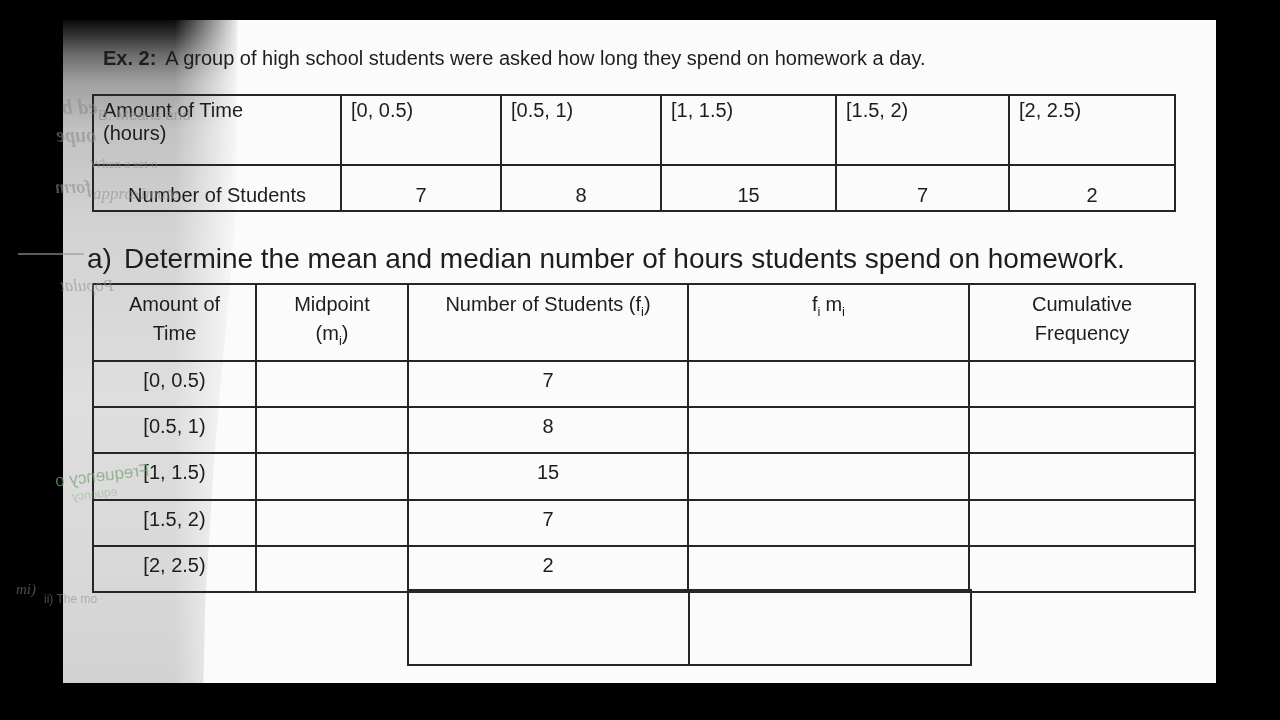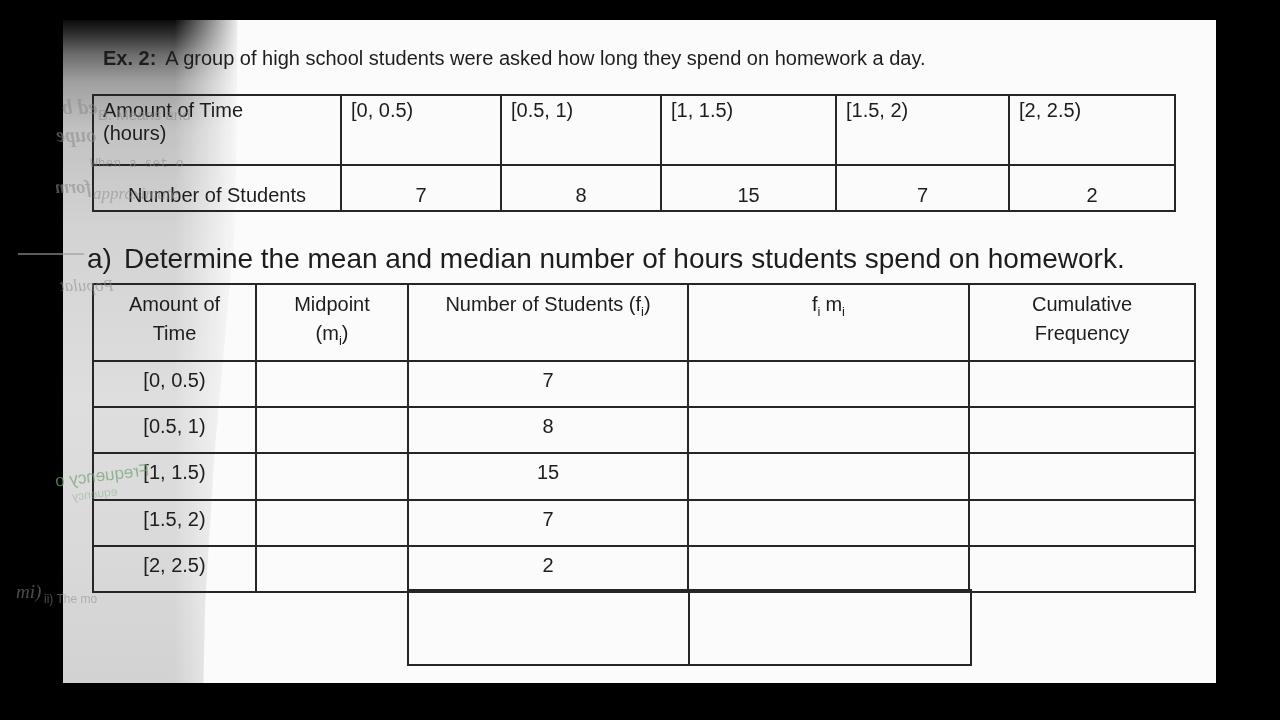--- a/index.html
+++ b/index.html
@@ -54,29 +54,29 @@
 
   
   .ghost {
     position:absolute; white-space:nowrap; color:#8a8a8a; opacity:.55;
     font-family:"Liberation Serif","DejaVu Serif",serif;
   }
   .mirror { transform:scaleX(-1); }
   .g0 { left:62px;  top:95px;  font-size:21px; font-style:italic; font-weight:bold; }
   .g1 { left:98px;  top:106px; font-size:15px; font-family:"Liberation Sans",sans-serif; }
   .g2 { left:56px;  top:124px; font-size:20px; font-style:italic; font-weight:bold; }
-  .g3 { left:90px;  top:156px; font-size:13px; font-family:Liberation Mono, monospace; }
+  .g3 { left:90px;  top:156px; font-size:13px; font-family:Liberation Serif, serif; }
   .g4 { left:55px;  top:177px; font-size:18px; font-style:italic; font-weight:bold; }
   .g5 { left:93px;  top:184px; font-size:17px; font-style:italic; }
   .g6 { left:60px;  top:276px; font-size:17px; font-style:italic; }
   .g7 { left:55px;  top:466px; font-size:17px; color:#74a374; opacity:.7;
         font-family:"Liberation Sans",sans-serif; transform:scaleX(-1) rotate(7deg); }
   .g8 { left:72px;  top:487px; font-size:12px; color:#8fb08f; opacity:.55;
         font-family:"Liberation Sans",sans-serif; transform:scaleX(-1) rotate(7deg); }
-  .g9 { left:16px;  top:581px; font-size:19px; font-style:italic; }
+  .g9 { left:16px;  top:581px; font-size:15px; font-style:italic; }
   .g10{ left:44px;  top:592px; font-size:12px; font-family:"Liberation Sans",sans-serif; }
   .ghost-line { position:absolute; left:18px; top:253px; width:66px; height:2px;
         background:#9a9a9a; opacity:.6; }
 </style>
 </head>
 <body>
 
 <div class="stage">
 
   <div class="page">

